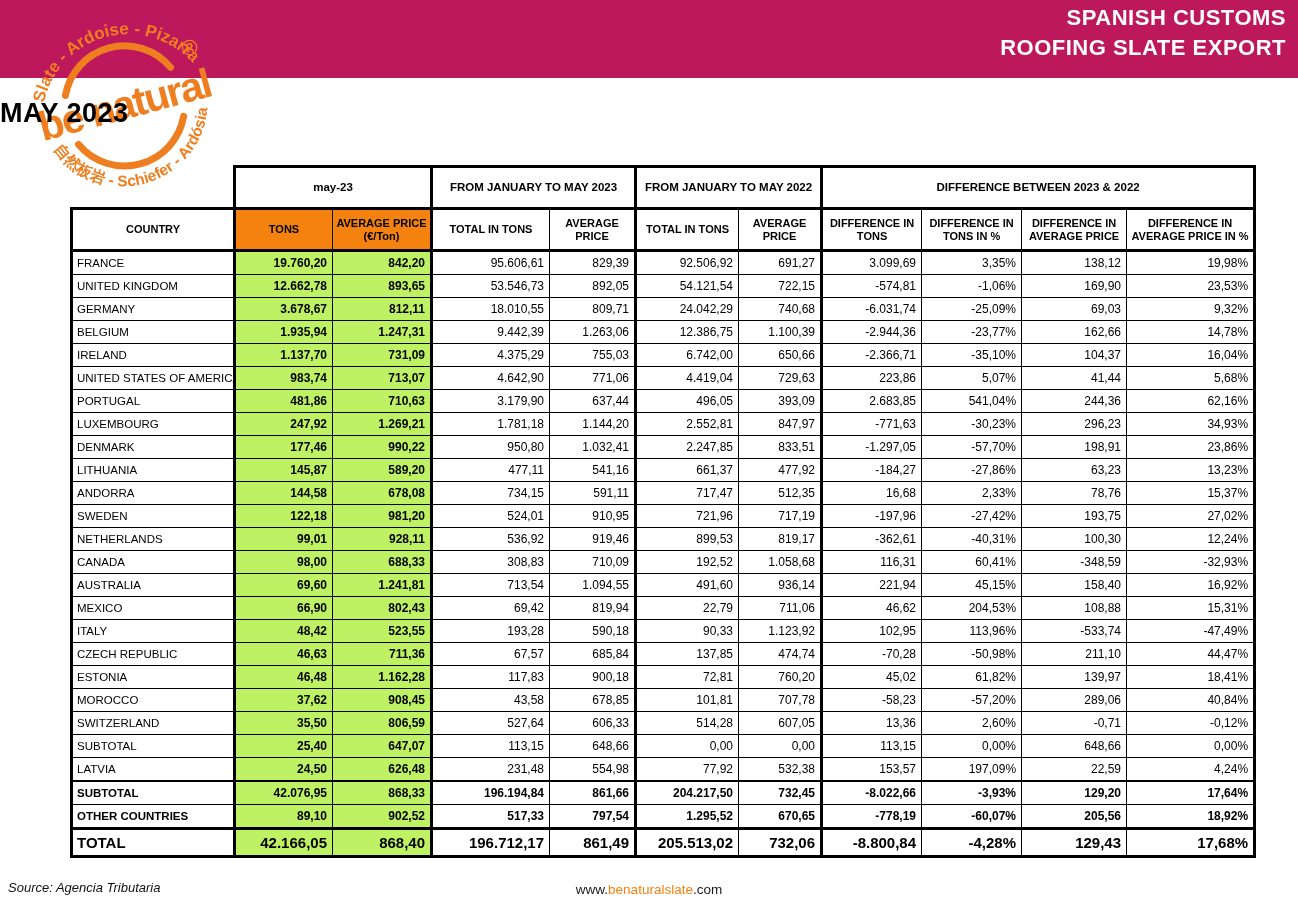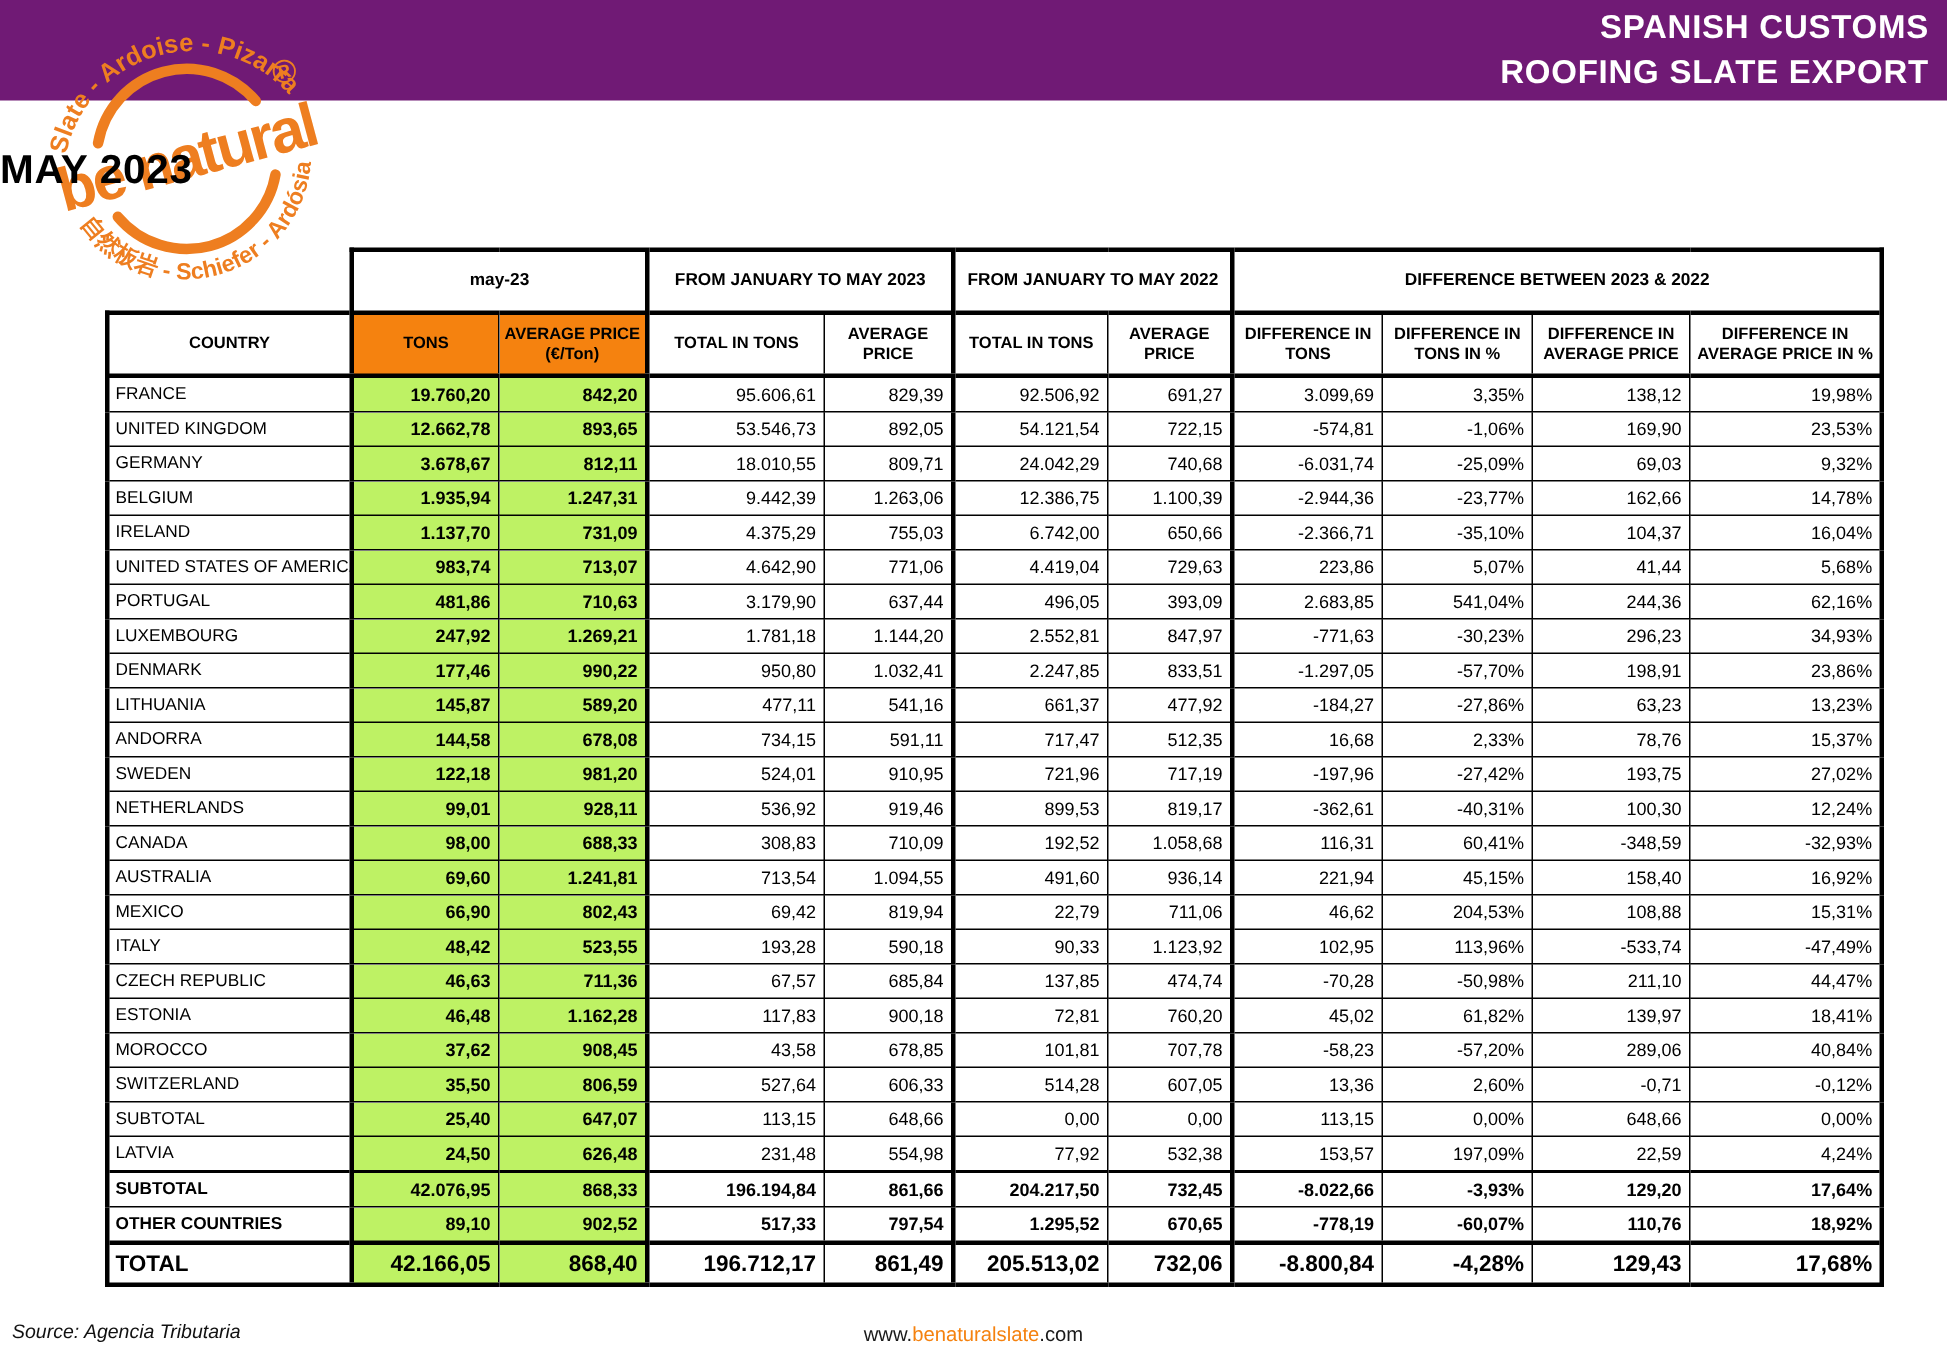--- a/index.html
+++ b/index.html
@@ -1,19 +1,19 @@
 <!DOCTYPE html>
 <html><head>
 <meta charset="utf-8">
 <style>
   html,body { margin:0; padding:0; }
   body { width:1298px; height:900px; background:#fff; font-family:"Liberation Sans",sans-serif; position:relative; overflow:hidden; }
 
   
-  .topbar { position:absolute; left:0; top:0; width:1298px; height:67px; background:#701a75;text-decoration:underline; }
+  .topbar { position:absolute; left:0; top:0; width:1298px; height:78px; background:#be185d;text-decoration:underline; }
   .topbar .titles { position:absolute; right:12px; top:3px; text-align:right; color:#fff; font-weight:bold; font-size:22px; line-height:30px; letter-spacing:0.5px; }
 
   
   .logo { position:absolute; left:2px; top:2px; width:244px; height:202px; }
 
   
   .month-title { position:absolute; left:0; top:98px; width:1290px; text-align:left; font-size:27px; font-weight:bold; color:#000; letter-spacing:0.5px; }
 
   
   .tblwrap { position:absolute; left:70px; top:165px; }
@@ -432,21 +432,21 @@
         <tr class="body other">
           <td class="country">OTHER COUNTRIES</td>
           <td class="num orangecell">89,10</td>
           <td class="num orangecell">902,52</td>
           <td class="num">517,33</td>
           <td class="num">797,54</td>
           <td class="num">1.295,52</td>
           <td class="num">670,65</td>
           <td class="num">-778,19</td>
           <td class="num">-60,07%</td>
-          <td class="num">110,76</td>
+          <td class="num">205,56</td>
           <td class="num">18,92%</td>
         </tr>
         <tr class="body total">
           <td class="country">TOTAL</td>
           <td class="num orangecell">42.166,05</td>
           <td class="num orangecell">868,40</td>
           <td class="num">196.712,17</td>
           <td class="num">861,49</td>
           <td class="num">205.513,02</td>
           <td class="num">732,06</td>

